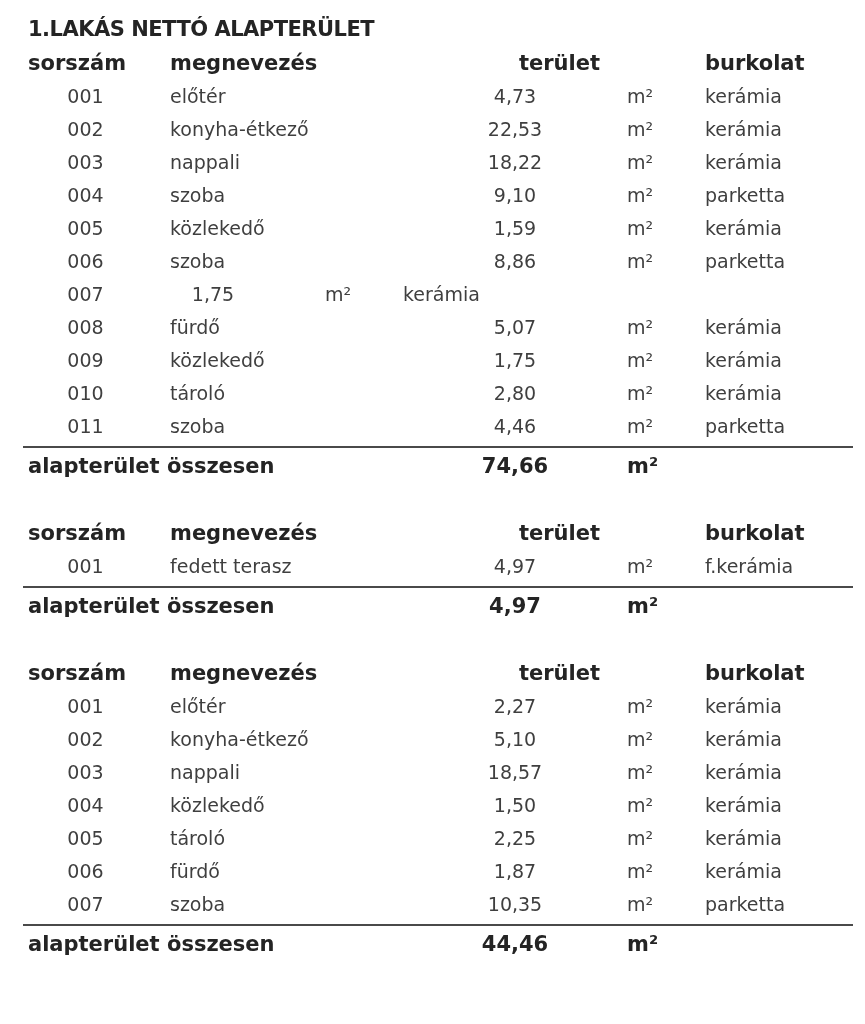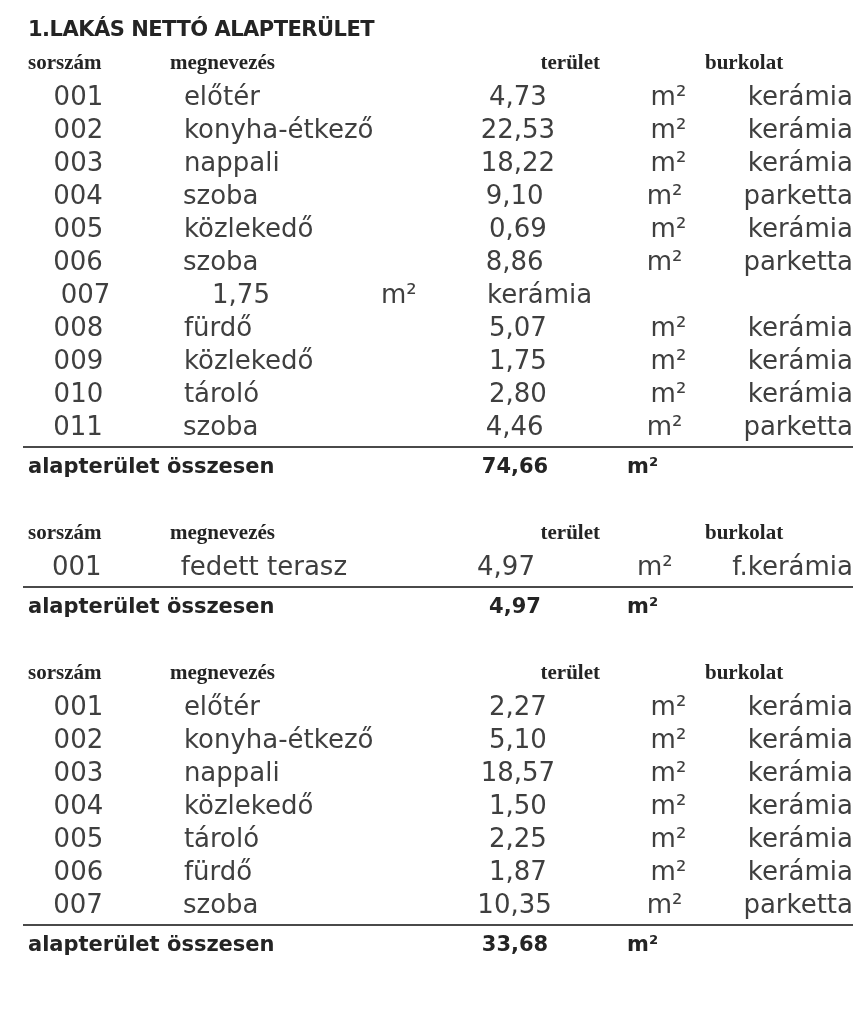--- a/index.html
+++ b/index.html
@@ -22,22 +22,22 @@
     font-weight: bold;
     color: #242424;
     letter-spacing: -0.5px;
     line-height: 26px;
     padding-left: 5px;
     margin-bottom: 4px;
     white-space: nowrap;
   }
 
   .hrow, .row, .trow { display: flex; align-items: center; }
-  .hrow { height: 33px; font-weight: bold; color: #242424; font-size: 21px; font-family: Liberation Serif, serif; }
-  .row  { height: 33px; font-size: 26px; gap: 28px; }
+  .hrow { height: 33px; font-weight: bold; color: #242424; font-size: 21px; }
+  .row  { height: 33px; font-size: 19px; }
 
   
   .hc1 { width: 125px; padding-left: 5px; box-sizing: border-box; }
   .hc2 { width: 302px; padding-left: 22px; box-sizing: border-box; }
   .hc3 { width: 172px; text-align: right; padding-right: 22px; box-sizing: border-box; }
   .hc4 { width: 83px; }
   .hc5 { flex: 1; }
 
   
   .c1 { width: 125px; text-align: center; }
@@ -106,21 +106,21 @@
     <span class="c1">004</span>
     <span class="c2">szoba</span>
     <span class="c3">9,10</span>
     <span class="c4">m²</span>
     <span class="c5">parketta</span>
   </div>
 
   <div class="row">
     <span class="c1">005</span>
     <span class="c2">közlekedő</span>
-    <span class="c3">0,69</span>
+    <span class="c3">1,59</span>
     <span class="c4">m²</span>
     <span class="c5">kerámia</span>
   </div>
 
   <div class="row">
     <span class="c1">006</span>
     <span class="c2">szoba</span>
     <span class="c3">8,86</span>
     <span class="c4">m²</span>
     <span class="c5">parketta</span>
@@ -259,18 +259,18 @@
     <span class="c1">007</span>
     <span class="c2">szoba</span>
     <span class="c3">10,35</span>
     <span class="c4">m²</span>
     <span class="c5">parketta</span>
   </div>
 </div>
     <hr class="divider">
     <div class="trow">
       <span class="tlabel">alapterület összesen</span>
-      <span class="tvalue">33,68</span>
+      <span class="tvalue">44,46</span>
       <span class="tunit">m²</span>
     </div>
   </div>
 
 </div>
 
 </body></html>

